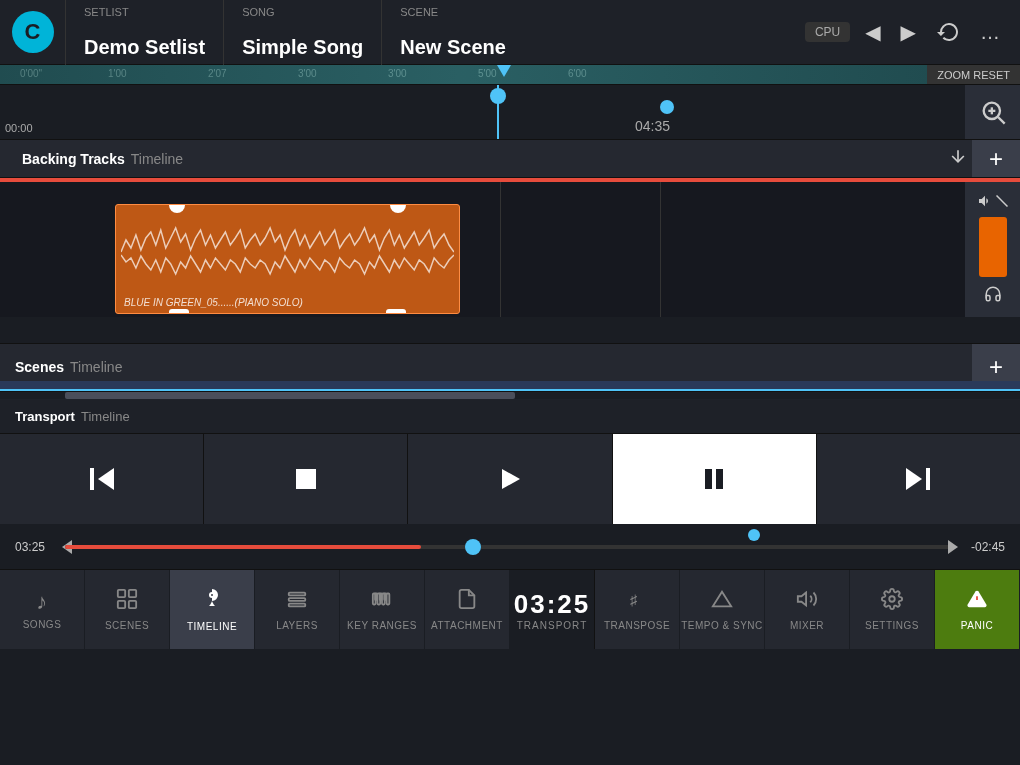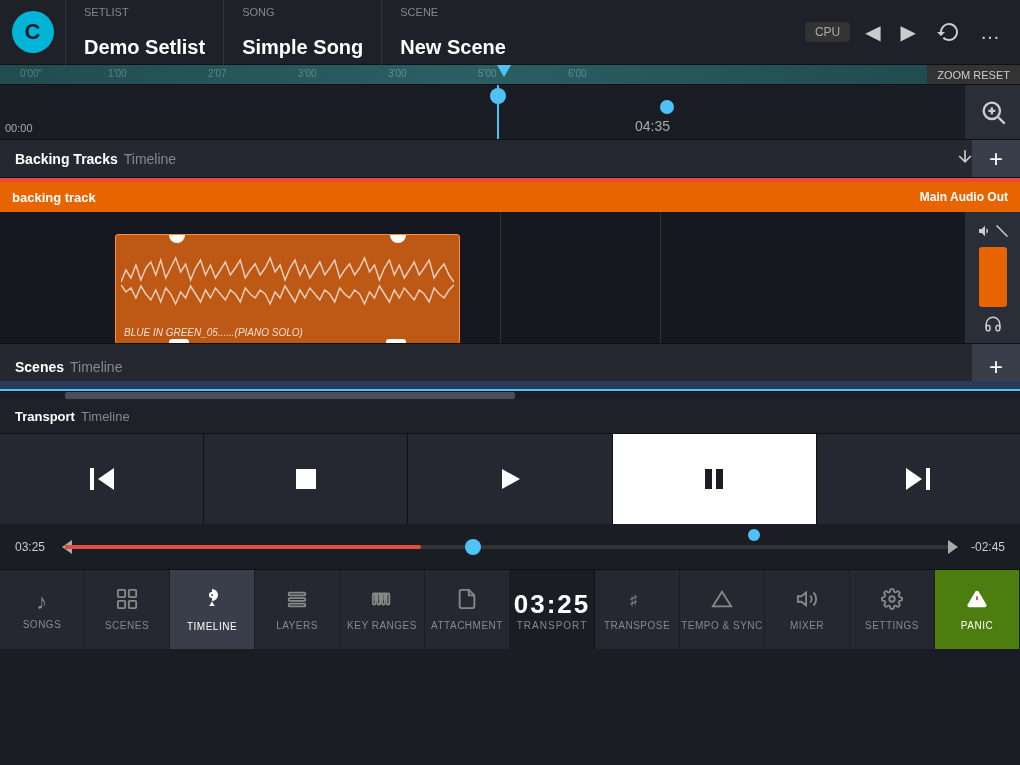--- a/index.html
+++ b/index.html
@@ -180,21 +180,21 @@
       align-items: center;
       justify-content: center;
     }
 
     
     .section-header {
       height: 38px;
       background: #252830;
       display: flex;
       align-items: center;
-      padding: 0 15px;
+      padding: 0 22px;
       border-bottom: 1px solid #111;
       position: relative;
     }
     .section-title {
       font-size: 14px;
       font-weight: 600;
       color: #fff;
     }
     .section-subtitle {
       font-size: 14px;
@@ -652,24 +652,20 @@
     </button>
     <button class="section-action-btn">✎</button>
   </div>
   <button class="add-btn">+</button>
 </div>
 
 <div class="track-area">
 
   <div style="height:4px;background:#e74c3c;"></div>
 
-  <div class="track-row">
-    <span class="track-name">backing track</span>
-    <span class="track-output">Main Audio Out</span>
-  </div>
 
   <div class="track-content">
     <div class="track-divider2"></div>
     <div class="track-divider"></div>
 
     <div class="audio-clip">
       <div class="audio-clip-handle-tl"></div>
       <div class="audio-clip-handle-tr"></div>
 
       <div class="waveform">

